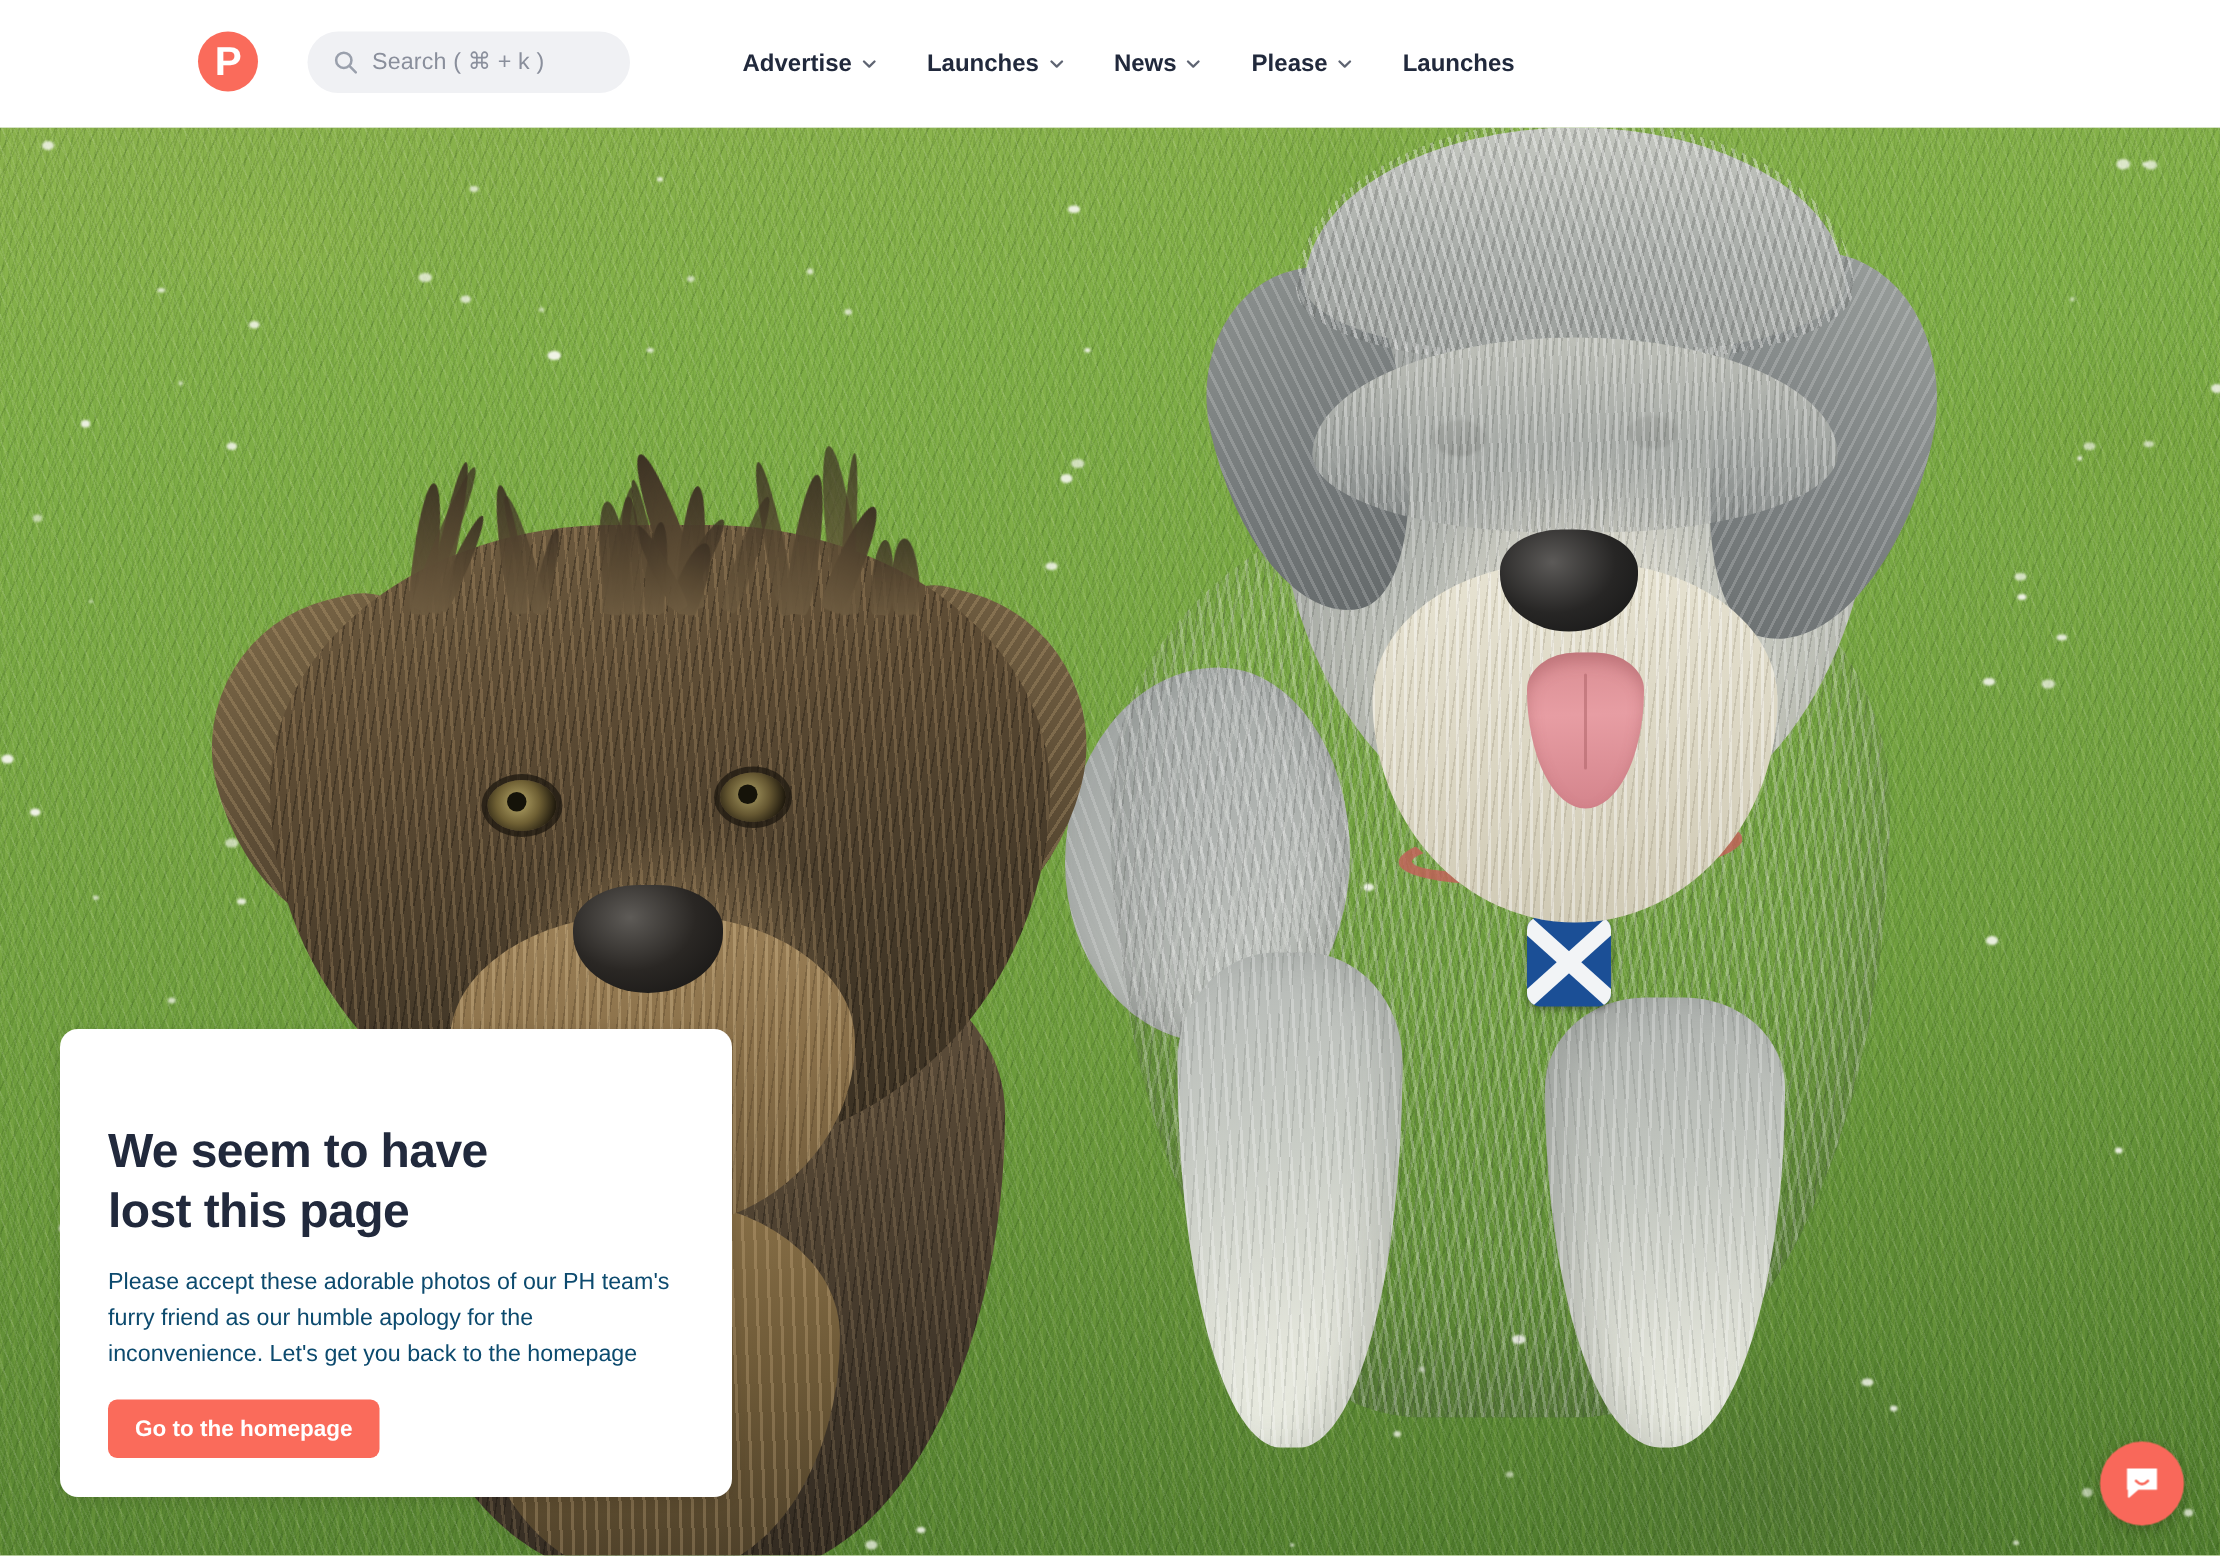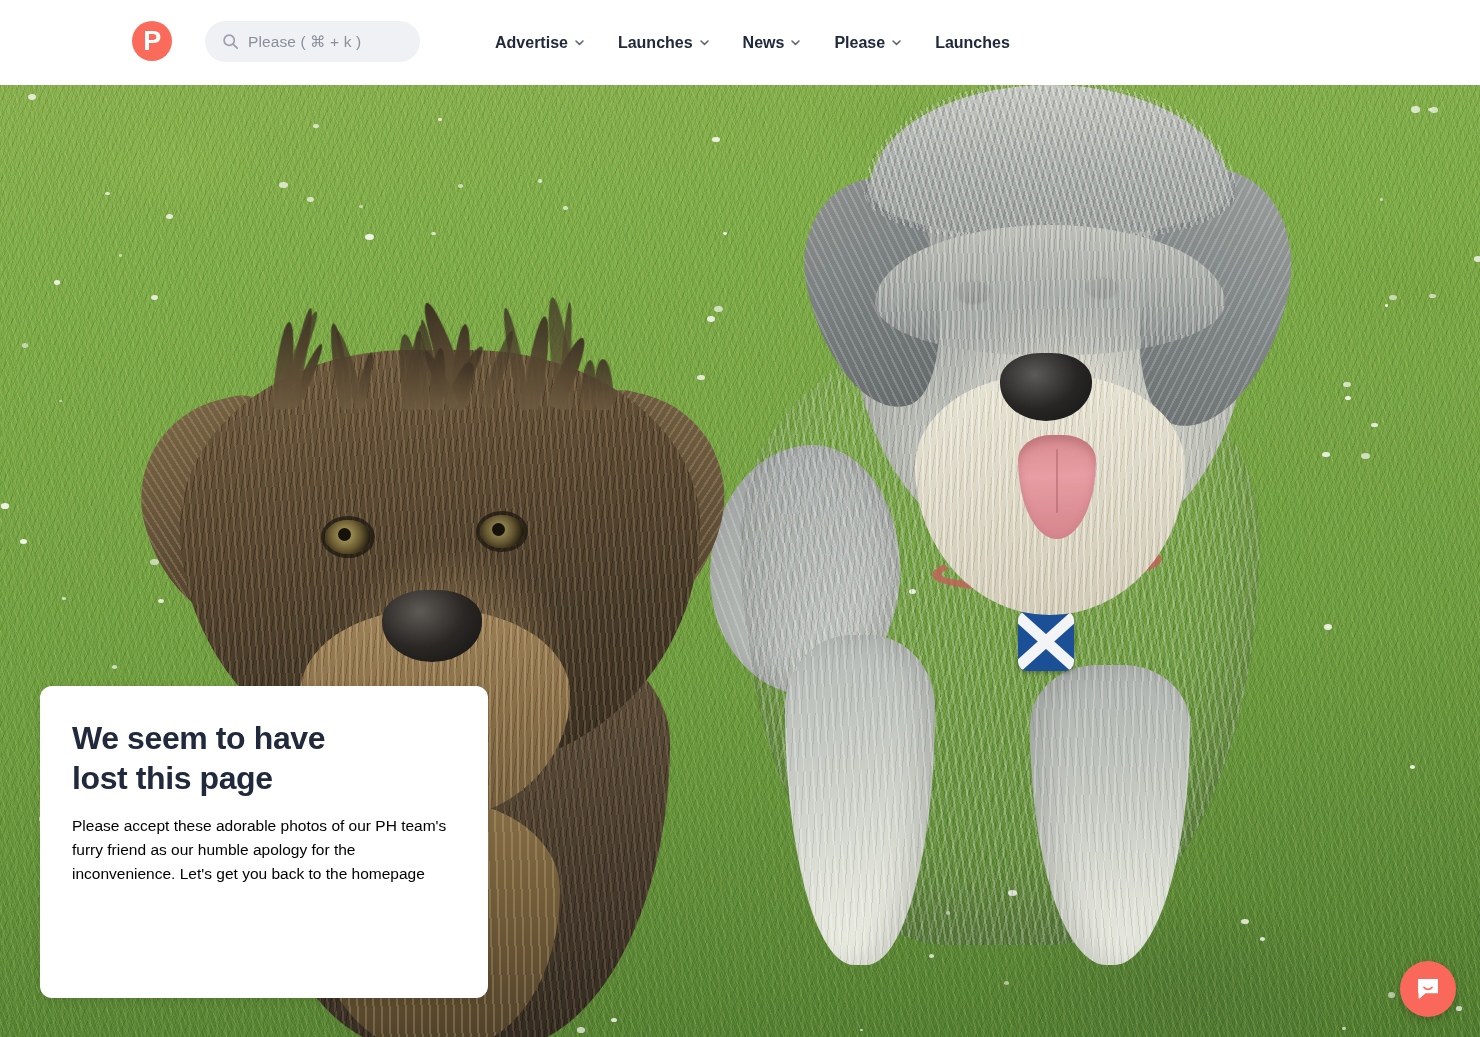--- a/index.html
+++ b/index.html
@@ -536,24 +536,25 @@
     margin-bottom: 16px;
   }
   .card-title {
     font-size: 32px;
     font-weight: bold;
     color: #21293c;
     line-height: 1.25;
     letter-spacing: -0.4px;
     margin-bottom: 16px;
     white-space: pre-line;
+    margin-top: 29px;
   }
   .card-body {
     font-size: 15.5px;
-    color: #000000;
+    color: #0c4a6e;
     line-height: 1.55;
     width: 378px;
     margin-bottom: 18px;
   }
   .cta {
     display: inline-block;
     background: #fa6b5b;
     color: #ffffff;
     font-size: 15px;
     font-weight: bold;
@@ -725,21 +726,21 @@
 
     <div class="logo">P</div>
 
     <div class="search-box">
       <span class="search-icon">
         <svg viewBox="0 0 17 17" width="17" height="17" fill="none" stroke="#9aa0ac" stroke-width="1.7" stroke-linecap="round">
           <circle cx="7.2" cy="7.2" r="5.1"></circle>
           <line x1="11.1" y1="11.1" x2="15.2" y2="15.2"></line>
         </svg>
       </span>
-      <span class="search-placeholder">Please ( ⌘ + k )</span>
+      <span class="search-placeholder">Search ( ⌘ + k )</span>
     </div>
 
     <nav class="nav" id="nav">
         <div class="nav-item">
           <span>Advertise</span>
           <span class="chev">
             <svg viewBox="0 0 11 11" width="11" height="11" fill="none" stroke="#21293c" stroke-width="1.5" stroke-linecap="round" stroke-linejoin="round">
               <path d="M2 4 L5.5 7.4 L9 4"></path>
             </svg>
           </span>
@@ -771,20 +772,21 @@
         <div class="nav-item">
           <span>Launches</span>
         </div>
       </nav>
   </div>
 
   <div class="card">
     <div class="card-title">We seem to have
 lost this page</div>
     <div class="card-body">Please accept these adorable photos of our PH team's furry friend as our humble apology for the inconvenience. Let's get you back to the homepage</div>
+    <button class="cta">Go to the homepage</button>
   </div>
 
   <div class="intercom">
     <span>
       <svg width="28" height="28" viewBox="0 0 28 28">
         <path d="M4 4 h20 a0 0 0 0 1 0 0 v14.2 a0 0 0 0 1 0 0 H11.6 L5.6 23.4 a0.6 0.6 0 0 1 -1 -0.5 V18.2 H4 a0 0 0 0 1 0 0 Z" fill="#ffffff"></path>
         <path d="M10 12.3 q4 4.2 8 0" stroke="#f9685a" stroke-width="1.7" fill="none" stroke-linecap="round"></path>
       </svg>
     </span>
   </div>

